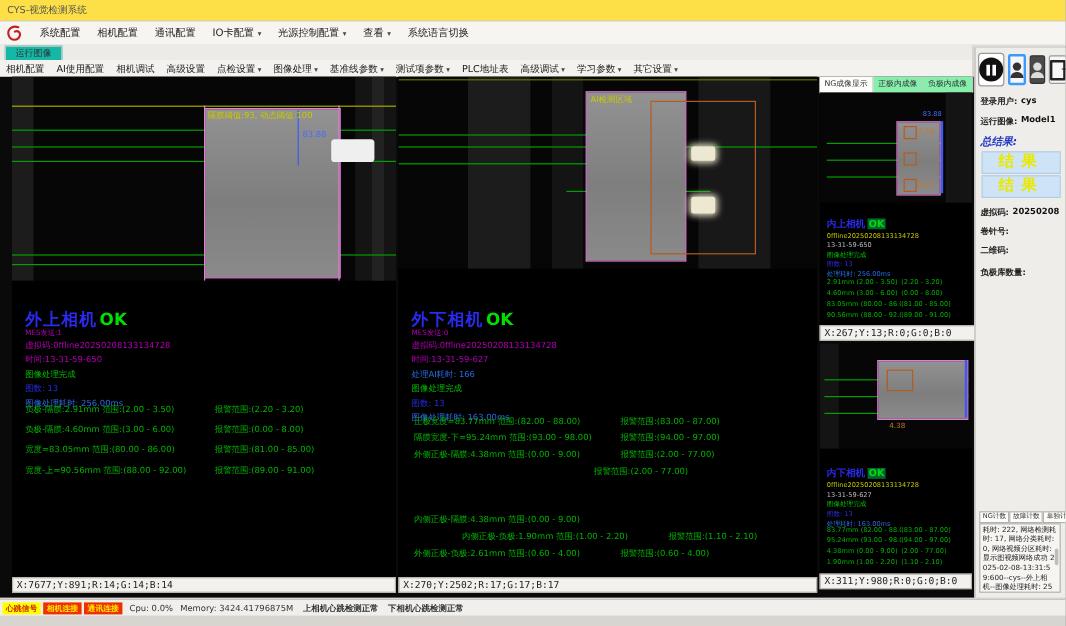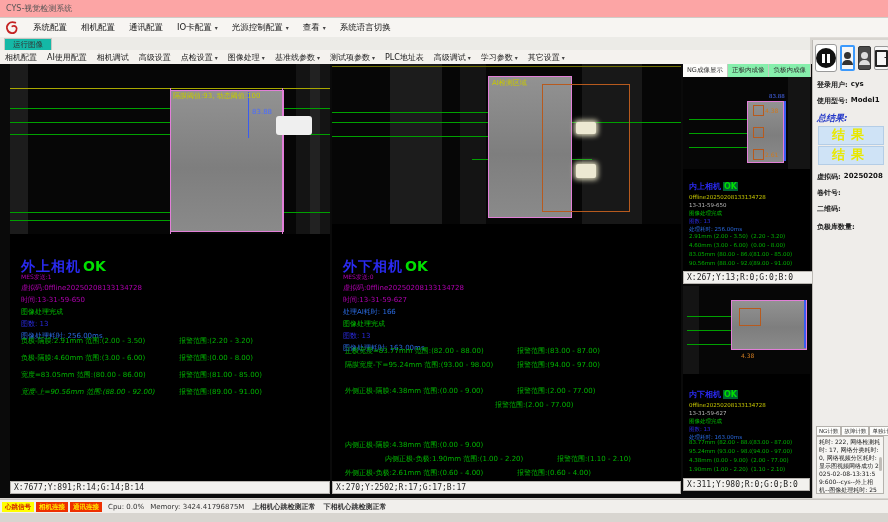--- a/index.html
+++ b/index.html
@@ -1,20 +1,20 @@
 <!DOCTYPE html>
 <html><head>
 <meta charset="utf-8">
 <style>
   html,body{margin:0;padding:0;width:888px;height:522px;overflow:hidden;
     font-family:"DejaVu Sans",sans-serif;background:#d8d5d0;}
   .app{position:relative;width:888px;height:522px;background:#d8d5d0;}
 
   
-  .titlebar{position:absolute;left:0;top:0;width:888px;height:18px;background:#fca5a5;
+  .titlebar{position:absolute;left:0;top:0;width:888px;height:18px;background:#fde047;
     border-bottom:1px solid #cfccc7;font-size:8px;color:#555;line-height:18px;padding-left:6px;box-sizing:border-box;}
 
   
   .menubar{position:absolute;left:0;top:18px;width:888px;height:19px;background:#f7f5f2;
     display:flex;align-items:center;gap:0;border-bottom:1px solid #e0ddd8;}
   .logo{width:16px;height:16px;margin:0 6px 0 4px;flex:0 0 auto;}
   .mi{font-size:8.5px;color:#222;padding:0 7px;cursor:default;white-space:nowrap;}
   .mi.arr::after{content:"▾";font-size:6px;color:#444;margin-left:3px;}
 
   
@@ -190,21 +190,21 @@
         </div>
         <div class="mrow" style="margin-bottom:7px;">
           <span class="mval" style="width:158px;">负极-隔膜:4.60mm 范围:(3.00 - 6.00)</span>
           <span class="malarm">报警范围:(0.00 - 8.00)</span>
         </div>
         <div class="mrow" style="margin-bottom:7px;">
           <span class="mval" style="width:158px;">宽度=83.05mm 范围:(80.00 - 86.00)</span>
           <span class="malarm">报警范围:(81.00 - 85.00)</span>
         </div>
         <div class="mrow">
-          <span class="mval" style="width:158px;font-style:italic;">宽度-上=90.56mm 范围:(88.00 - 92.00)</span>
+          <span class="mval" style="width:158px;">宽度-上=90.56mm 范围:(88.00 - 92.00)</span>
           <span class="malarm">报警范围:(89.00 - 91.00)</span>
         </div>
       </div>
     </div>
     <div class="coordbar" style="left:10px;top:417px;width:320px;">
       <span>X:7677;Y:891;R:14;G:14;B:14</span>
     </div>
 
     <div class="panel" style="left:332px;top:0;width:349px;height:417px;">
       <div class="imgarea" style="width:349px;height:160px;">
@@ -232,21 +232,21 @@
         <div class="rl cyan">处理AI耗时: 166</div>
         <div class="rl green">图像处理完成</div>
         <div class="rl blue">图数: 13</div>
         <div class="rl cyan">图像处理耗时: 163.00ms</div>
       </div>
       <div class="mlist" style="left:13px;top:282px;width:330px;">
         <div class="mrow" style="margin-bottom:4px;">
           <span class="mval" style="width:172px;">正极宽度=83.77mm 范围:(82.00 - 88.00)</span>
           <span class="malarm">报警范围:(83.00 - 87.00)</span>
         </div>
-        <div class="mrow" style="margin-bottom:16px;">
+        <div class="mrow" style="margin-bottom:4px;">
           <span class="mval" style="width:172px;">隔膜宽度-下=95.24mm 范围:(93.00 - 98.00)</span>
           <span class="malarm">报警范围:(94.00 - 97.00)</span>
         </div>
         <div class="mrow" style="margin-bottom:4px;">
           <span class="mval" style="width:172px;">外侧正极-隔膜:4.38mm 范围:(0.00 - 9.00)</span>
           <span class="malarm">报警范围:(2.00 - 77.00)</span>
         </div>
         <div class="mrow" style="margin-bottom:4px;">
           <span class="mval" style="width:150px;margin-top:40px;">内侧正极-隔膜:4.38mm 范围:(0.00 - 9.00)</span>
           <span class="malarm">报警范围:(2.00 - 77.00)</span>
@@ -382,21 +382,21 @@
       <div class="sbtn">
         <div class="door"></div>
       </div>
     </div>
 
     <div class="srow" style="top:40px;">
       <span class="slabel">登录用户:</span>
       <span class="sval">cys</span>
     </div>
     <div class="srow" style="top:56px;">
-      <span class="slabel">使用型号:</span>
+      <span class="slabel">运行图像:</span>
       <span class="sval">Model1</span>
     </div>
     <div class="totlabel" style="top:72px;">总结果:</div>
 
     <div class="resultbox" style="top:86px;">结果</div>
     <div class="resultbox" style="top:106px;">结果</div>
 
     <div class="srow" style="top:132px;">
       <span class="slabel">虚拟码:</span>
       <span class="sval">20250208</span>

